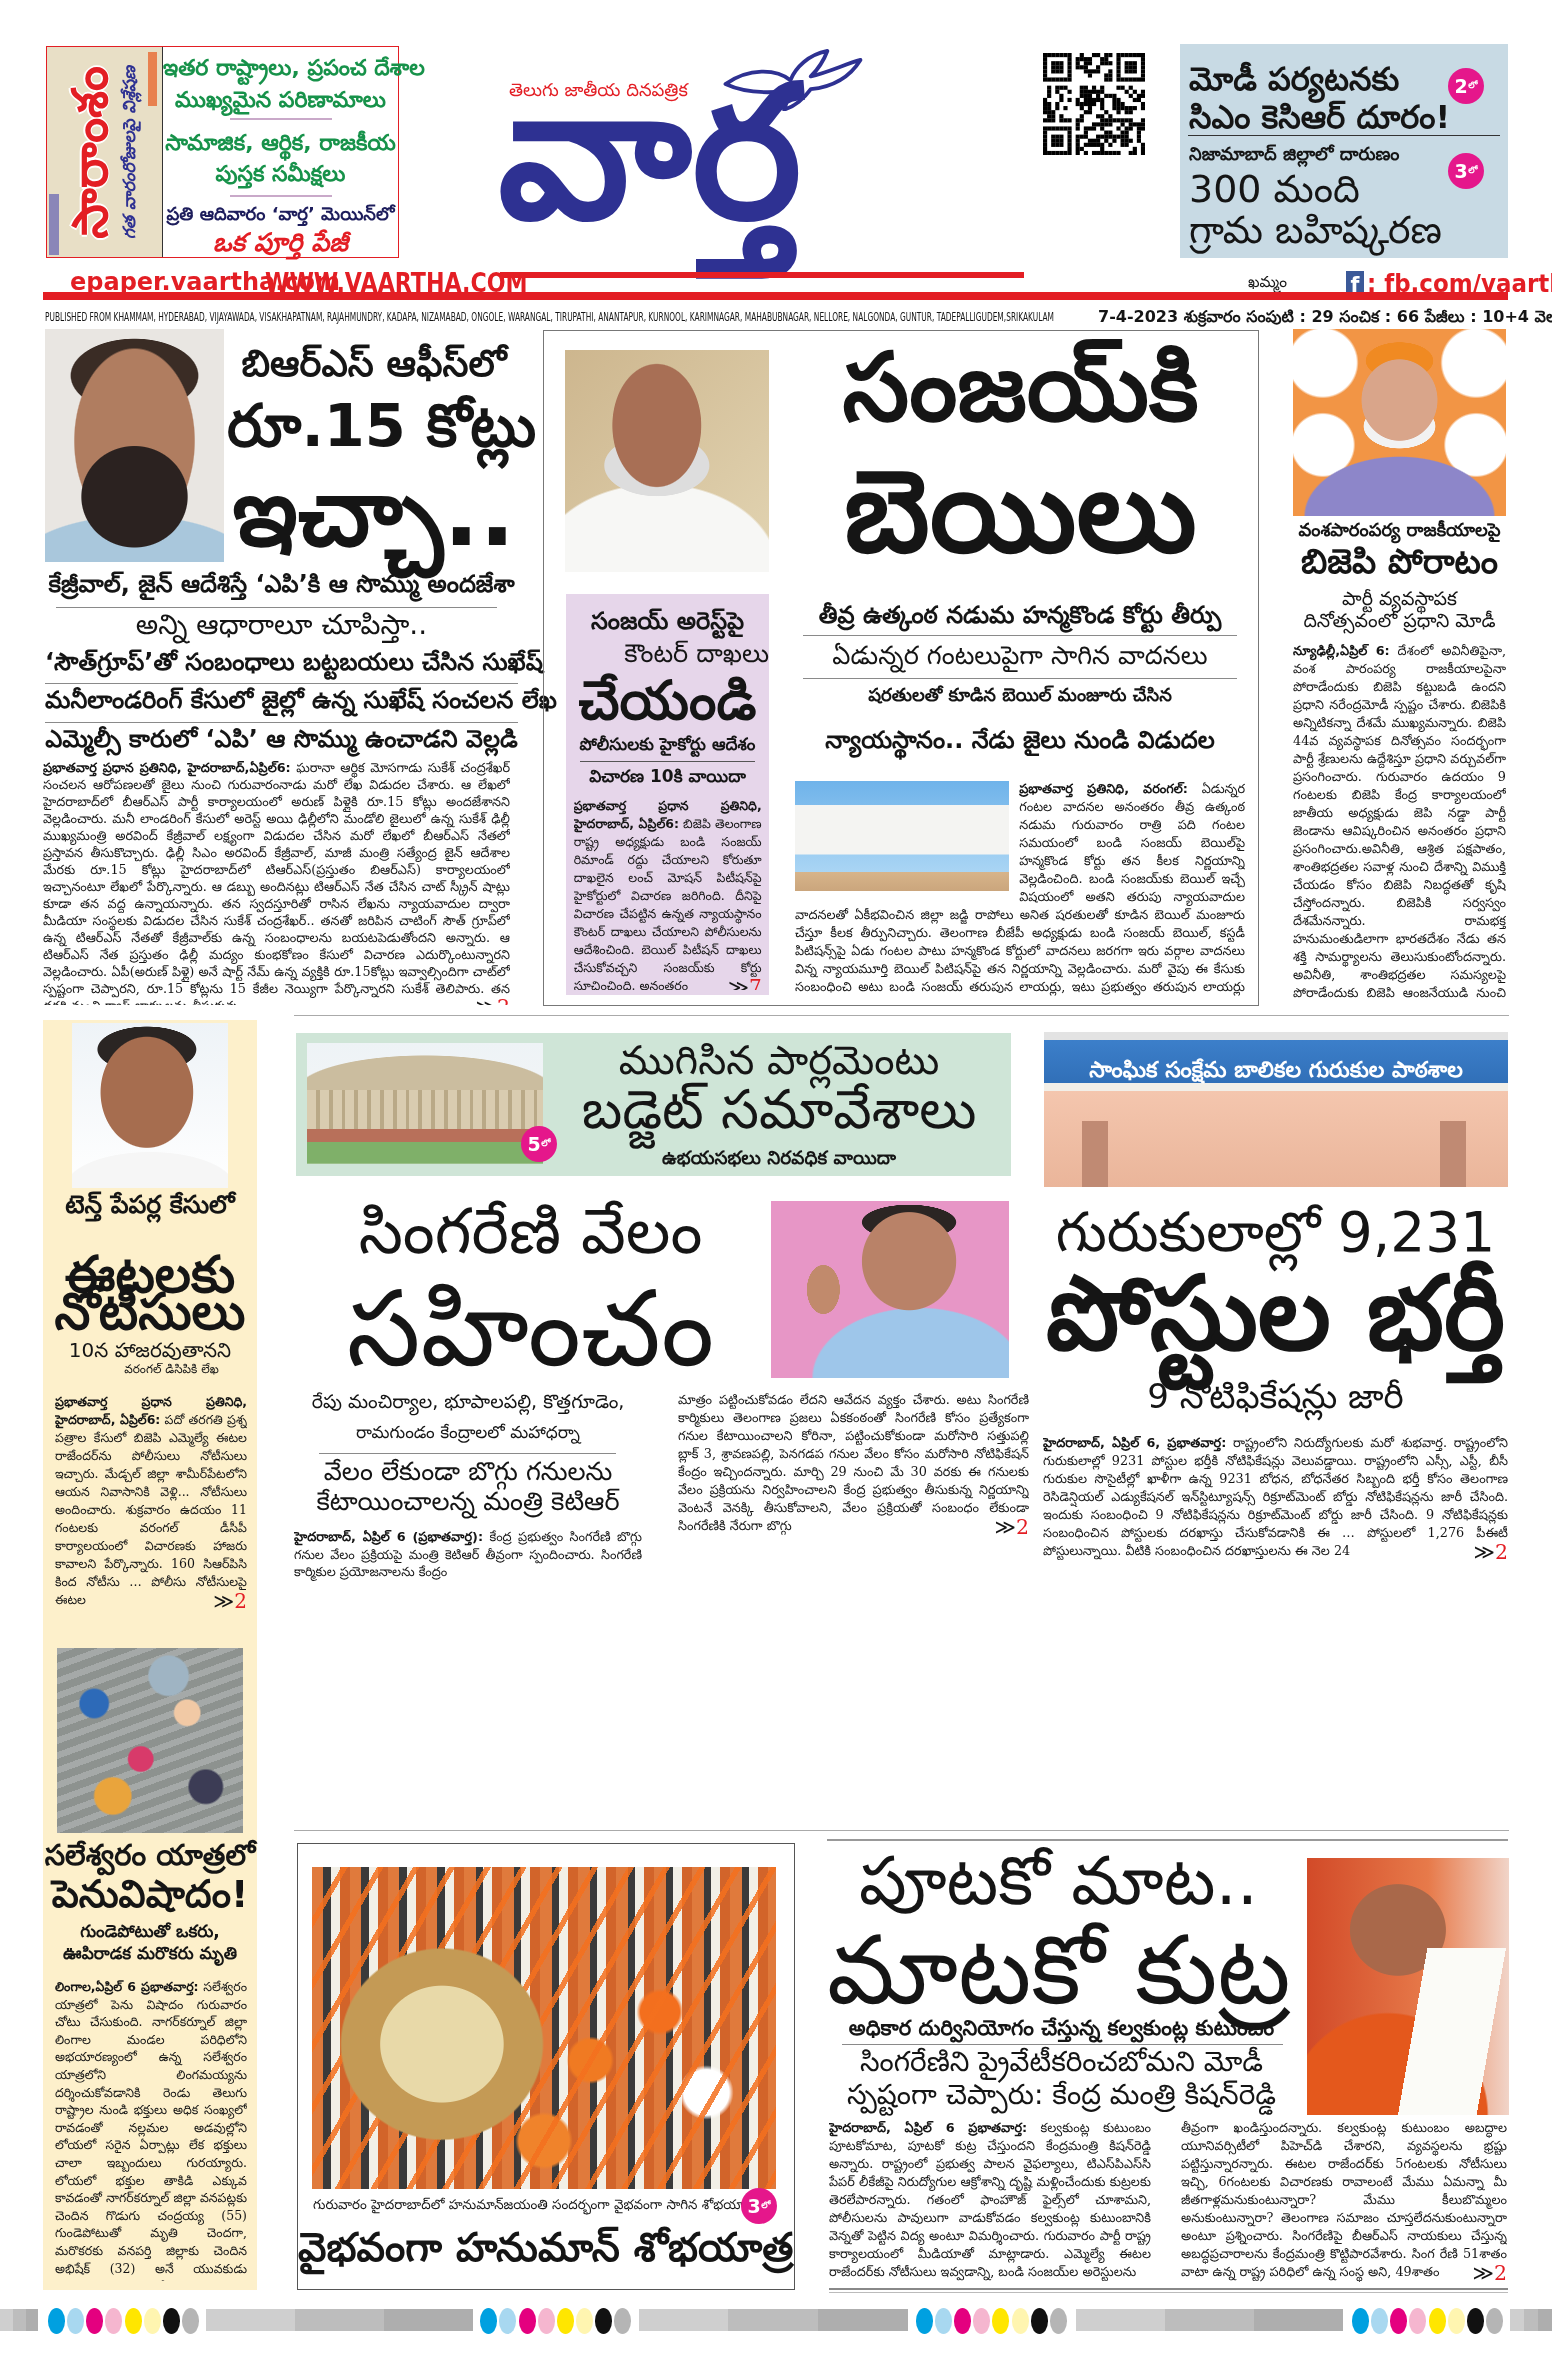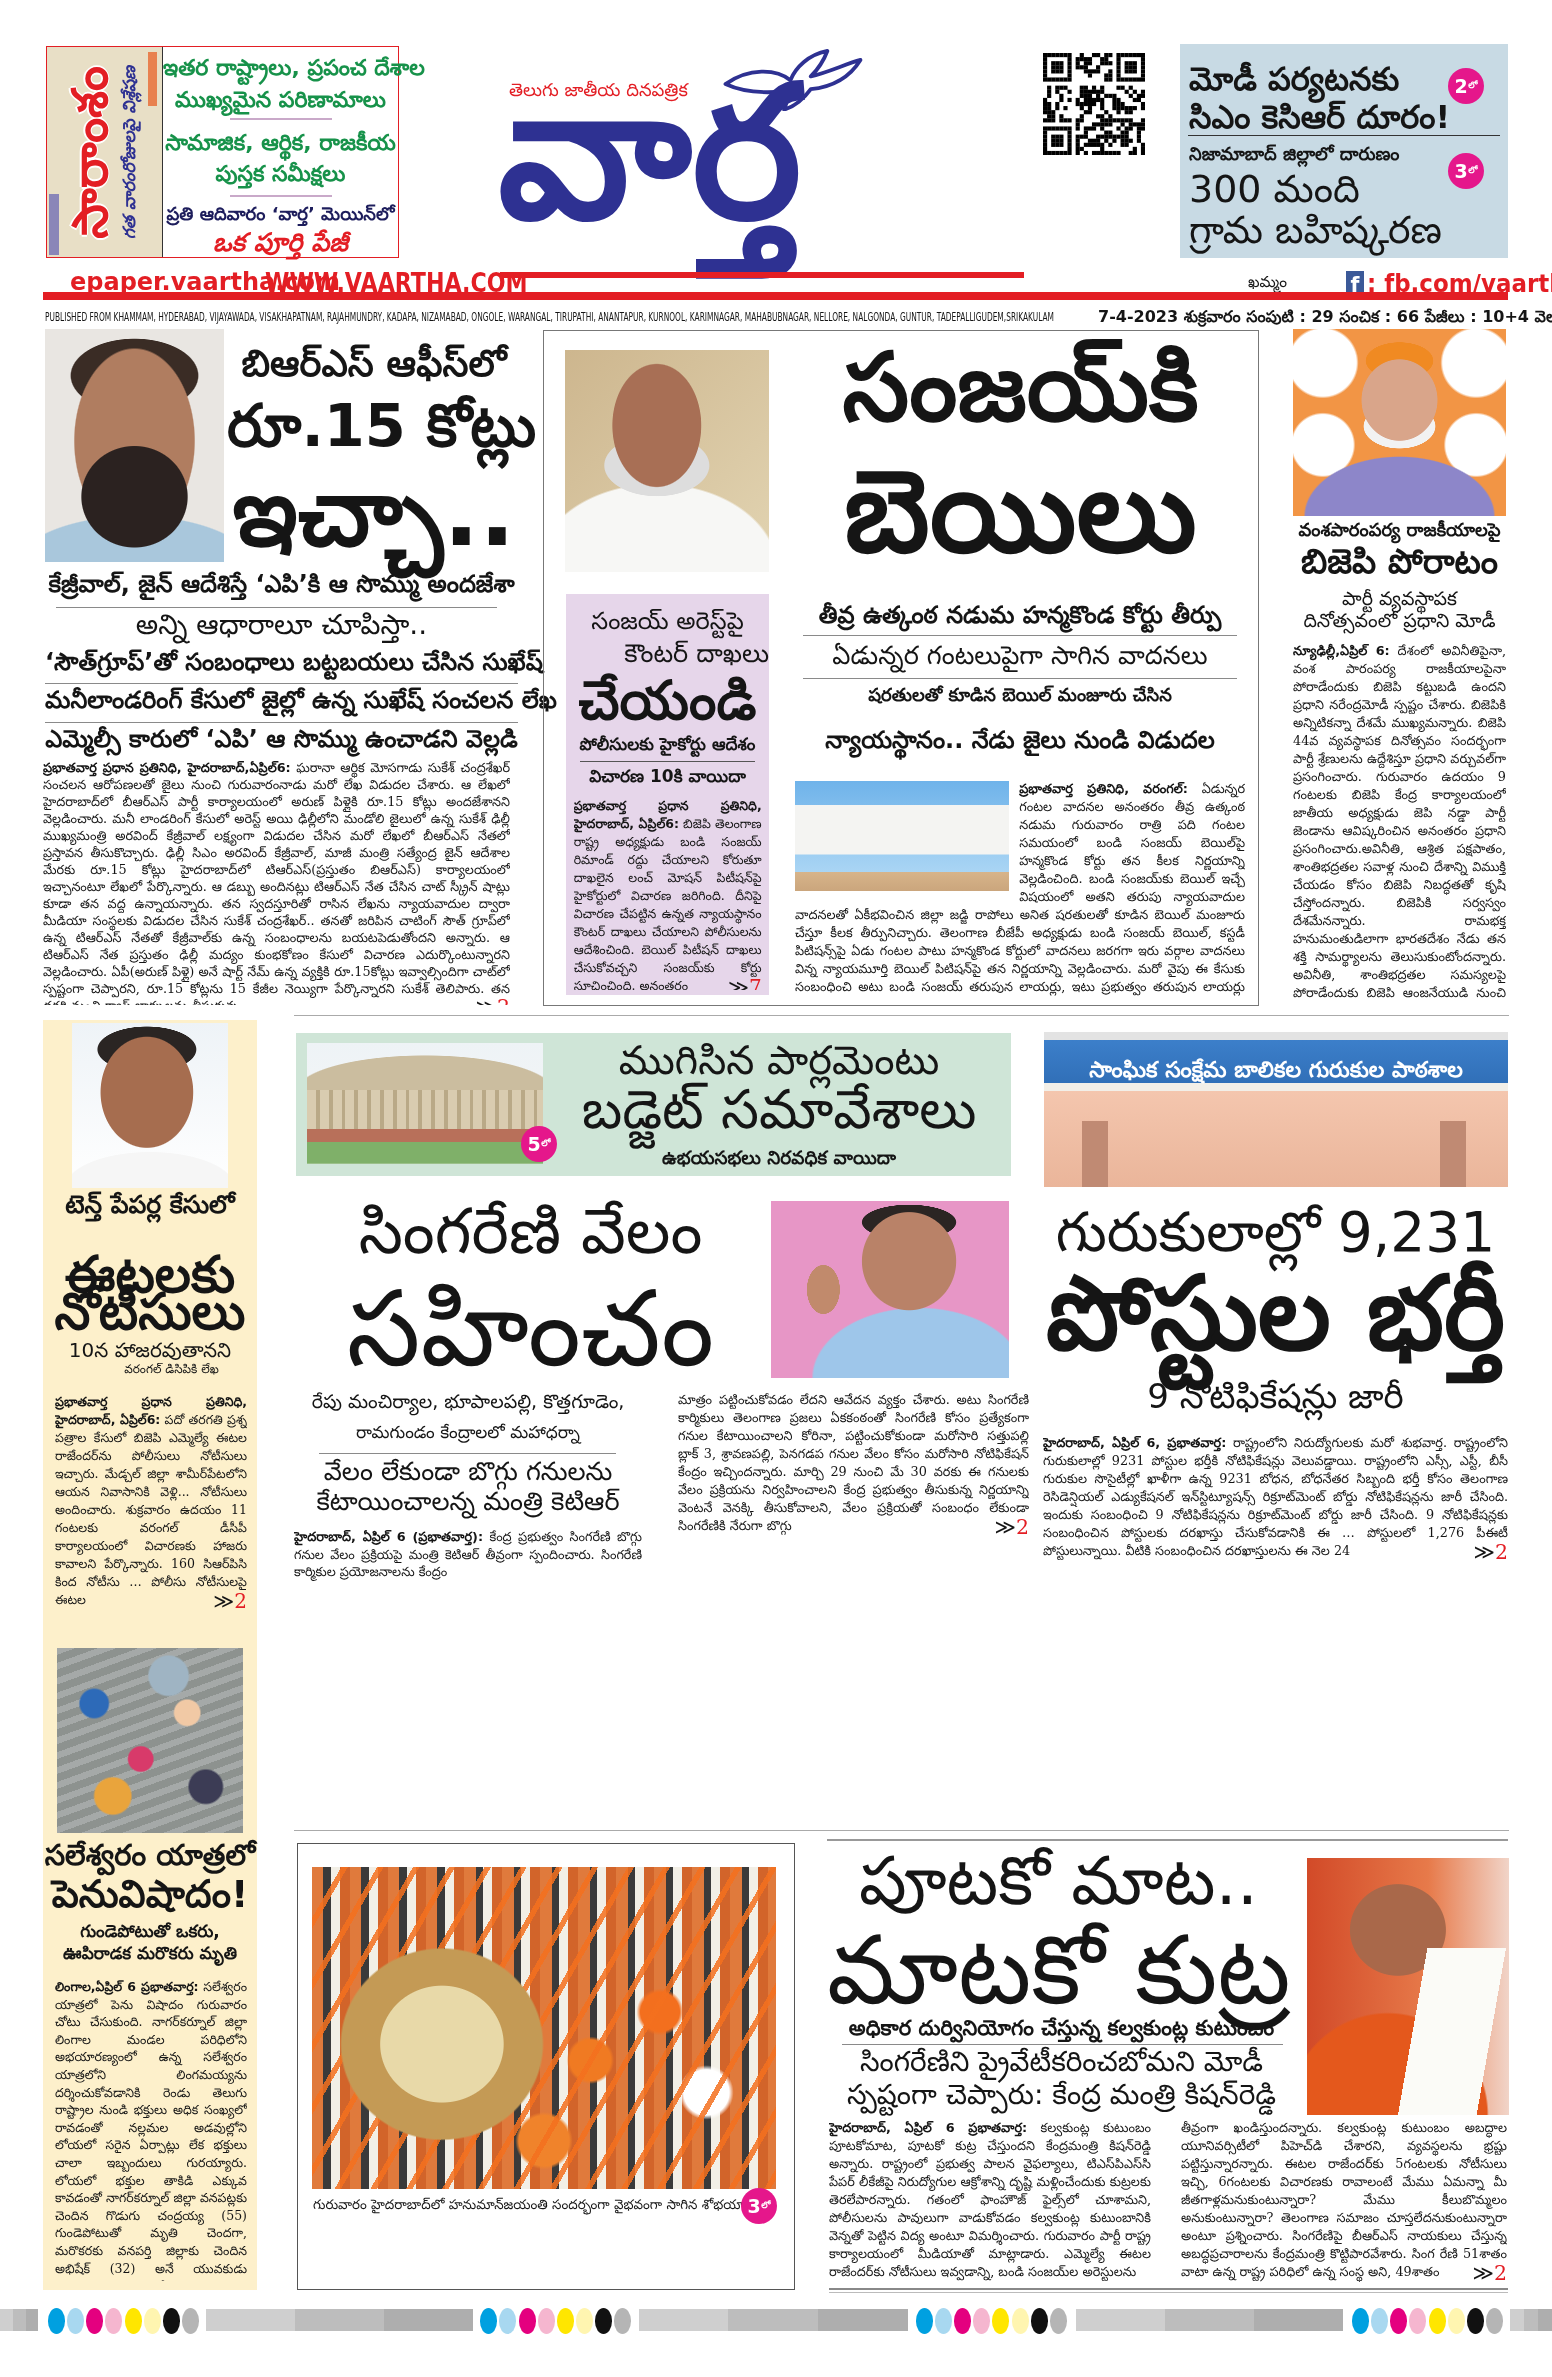--- a/index.html
+++ b/index.html
@@ -445,21 +445,21 @@
   <div class="a c hb" style="left:789px;width:463px;top:338px;font-size:95px;">సంజయ్‌కి</div>
   <div class="a c hb" style="left:789px;width:463px;top:452px;font-size:114px;">బెయిలు</div>
   <div class="a c hb" style="left:795px;width:450px;top:603px;font-size:24px;">తీవ్ర ఉత్కంఠ నడుమ హన్మకొండ కోర్టు తీర్పు</div>
   <div class="rule" style="left:803px;width:434px;top:635px;"></div>
   <div class="a c hl" style="left:795px;width:450px;top:642px;font-size:25.5px;">ఏడున్నర గంటలుపైగా సాగిన వాదనలు</div>
   <div class="rule" style="left:803px;width:434px;top:678px;"></div>
   <div class="a c hb" style="left:795px;width:450px;top:686px;font-size:18px;">షరతులతో కూడిన బెయిల్ మంజూరు చేసిన</div>
   <div class="a c hb" style="left:795px;width:450px;top:728px;font-size:24px;">న్యాయస్థానం.. నేడు జైలు నుండి విడుదల</div>
 
   <div class="a" style="left:566px;top:594px;width:203px;height:401px;background:var(--lav);">
-    <div class="a c hl" style="left:0;width:203px;top:15.3px;font-size:24px;">సంజయ్ అరెస్ట్‌పై</div>
+    <div class="a c hl" style="left:0;width:203px;top:15.3px;font-size:24px;font-weight:bold;">సంజయ్ అరెస్ట్‌పై</div>
     <div class="a c hl" style="left:0;width:203px;top:46px;font-size:25.5px;text-align:right;">కౌంటర్ దాఖలు</div>
     <div class="a c hb" style="left:0;width:203px;top:79px;font-size:54px;">చేయండి</div>
     <div class="a c hb" style="left:0;width:203px;top:142px;font-size:17px;">పోలీసులకు హైకోర్టు ఆదేశం</div>
     <div class="rule" style="left:14px;width:175px;top:167px;background:#555;"></div>
     <div class="a c hb" style="left:0;width:203px;top:174px;font-size:17px;">విచారణ 10కి వాయిదా</div>
     <p class="body" style="left:7.7px;top:203px;width:188px;height:193px;font-size:12.5px;line-height:18px;">
       <b>ప్రభాతవార్త ప్రధాన ప్రతినిధి, హైదరాబాద్, ఏప్రిల్6:</b>
       <span>బిజెపి తెలంగాణ రాష్ట్ర అధ్యక్షుడు బండి సంజయ్ రిమాండ్ రద్దు చేయాలని కోరుతూ దాఖలైన లంచ్ మోషన్ పిటీషన్‌పై హైకోర్టులో విచారణ జరిగింది. దీనిపై విచారణ చేపట్టిన ఉన్నత న్యాయస్థానం కౌంటర్ దాఖలు చేయాలని పోలీసులను ఆదేశించింది. బెయిల్ పిటీషన్ దాఖలు చేసుకోవచ్చని సంజయ్‌కు కోర్టు సూచించింది. అనంతరం</span>
       <span class="jump">≫<em>7</em></span>
     </p>
@@ -596,20 +596,21 @@
       radial-gradient(circle at 60% 60%, #f07a22 0 6%, transparent 7%),
       radial-gradient(circle at 75% 45%, #f36f1e 0 5%, transparent 6%),
       radial-gradient(circle at 85% 70%, #ffffff 0 5%, transparent 6%),
       radial-gradient(circle at 50% 85%, #f0832b 0 7%, transparent 8%),
       repeating-linear-gradient(90deg,#e07a3c 0 11.5px,#3a3a3a 11.5px 19px,#f2efe6 19px 28px,#d2642a 28px 38px);"></div>
   <div class="a" style="left:313px;top:2197px;width:441px;font-size:13.4px;white-space:nowrap;overflow:hidden;">గురువారం హైదరాబాద్‌లో హనుమాన్‌జయంతి సందర్భంగా వైభవంగా సాగిన శోభయాత్ర</div>
   <div class="badge" style="left:741px;top:2188px;">
       <span>3</span>
       <small>లో</small>
     </div>
+  <div class="a c hb" style="left:298px;width:493px;top:2226px;font-size:40px;">వైభవంగా హనుమాన్ శోభయాత్ర</div>
 
   <div class="rule" style="left:827px;width:681px;top:1839px;height:1.9px;background:#999;"></div>
   <div class="a c hl" style="left:827px;width:463px;top:1846px;font-size:67px;">పూటకో మాట..</div>
   <div class="a c hl" style="left:827px;width:463px;top:1921px;font-size:95px;">మాటకో కుట్ర</div>
   <div class="photo" style="left:1307px;top:1858px;width:202px;height:257px;background:
       linear-gradient(100deg, transparent 0 52%, #fbfbf7 52% 86%, transparent 86%) 0 100%/100% 65% no-repeat,
       radial-gradient(ellipse 24% 18% at 45% 28%, #a9684a 0 98%, transparent 100%),
       radial-gradient(ellipse 50% 40% at 40% 100%, #e4581c 0 98%, transparent 100%),
       linear-gradient(90deg,#d24a28,#e77a4a 60%,#f1d4c8);"></div>
   <div class="a c hb" style="left:827px;width:469px;top:2017px;font-size:21px;">అధికార దుర్వినియోగం చేస్తున్న కల్వకుంట్ల కుటుంబం</div>

